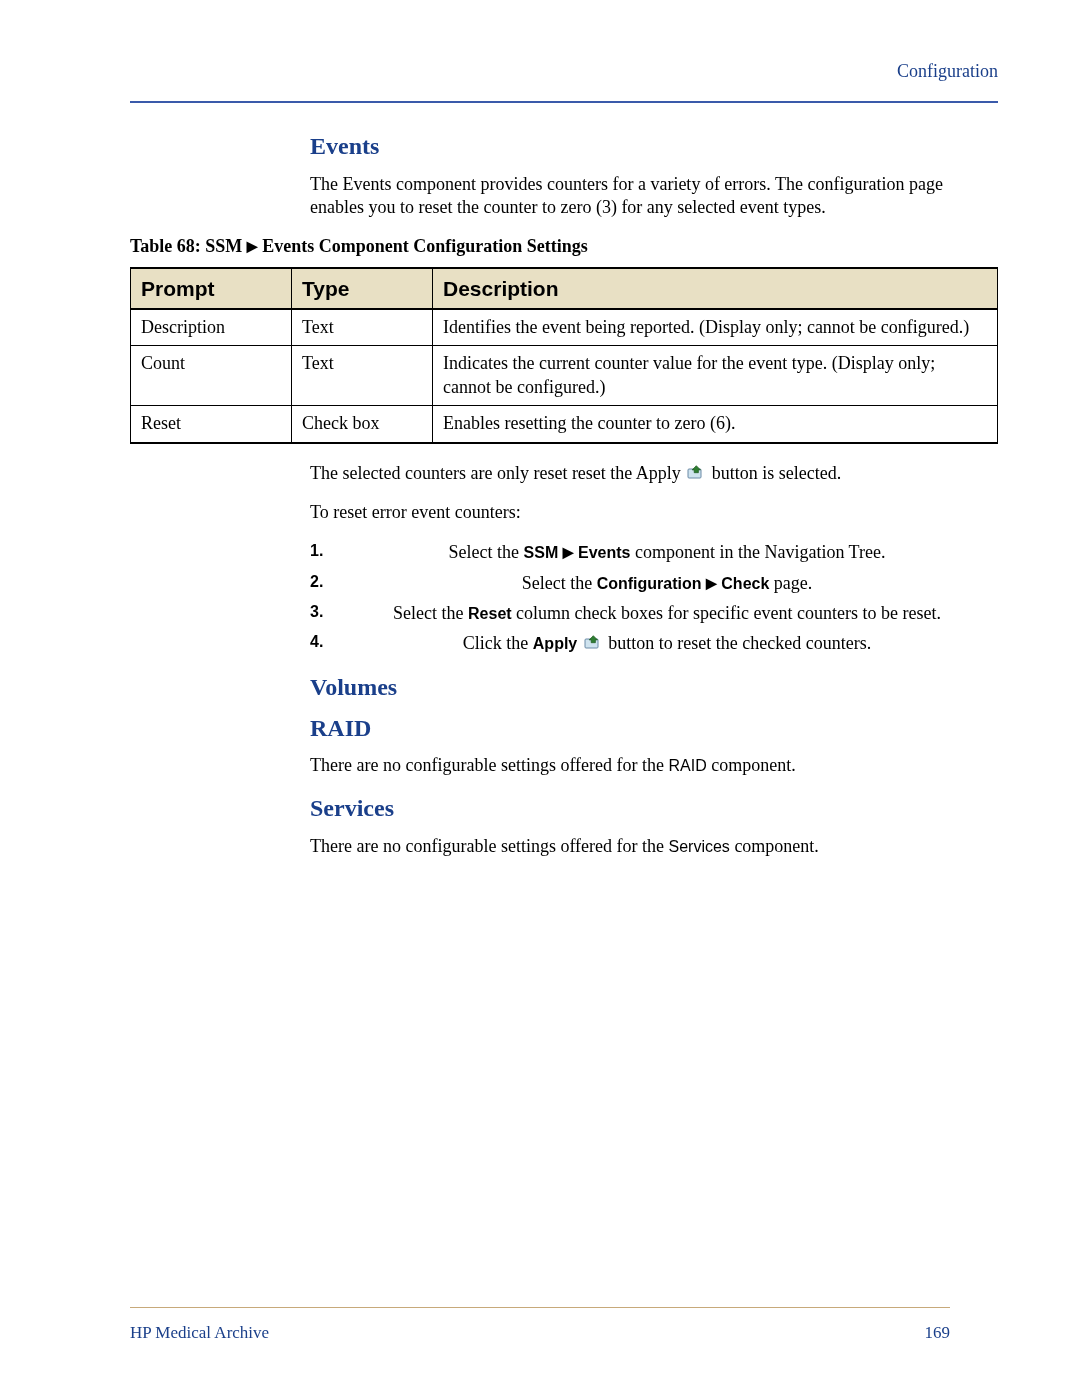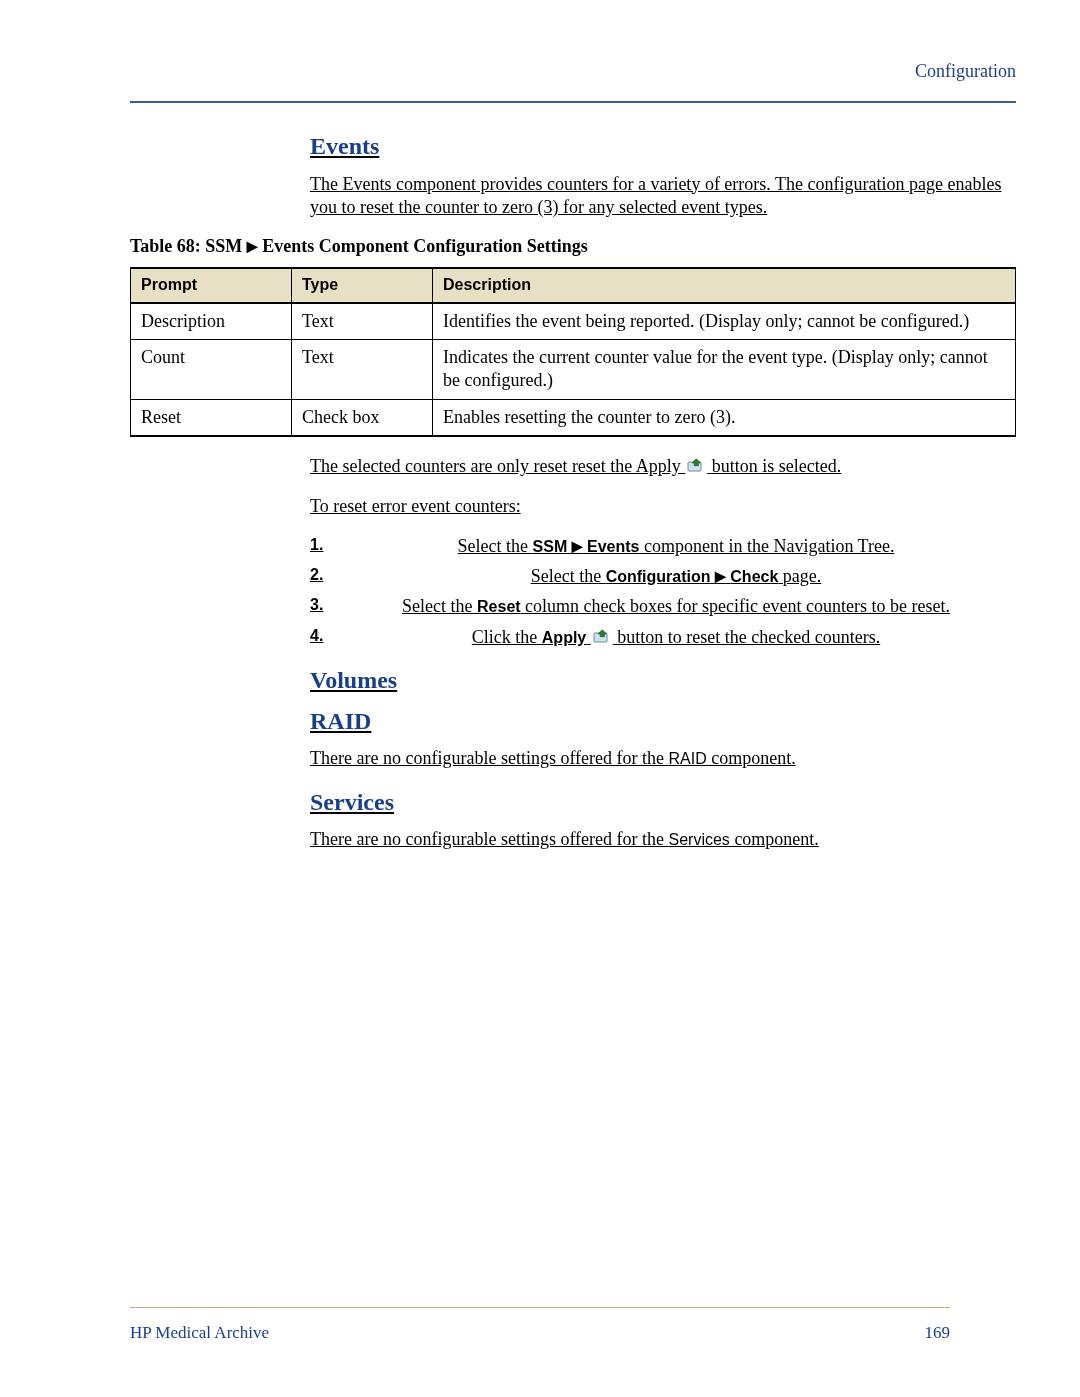--- a/index.html
+++ b/index.html
@@ -9,37 +9,36 @@
     background: #fff;
     color: #000;
     font-size: 18px;
     line-height: 1.3;
   }
   .page {
     width: 1080px;
     height: 1397px;
     position: relative;
     box-sizing: border-box;
-    padding: 60px 64px 0 130px;
+    padding: 60px 82px 0 130px;
   }
   .header-label {
     text-align: right;
     color: #1a3f8a;
     font-size: 18px;
     margin-bottom: 18px;
   }
   .hr-top {
     border: none;
     border-top: 2px solid #3a5aaa;
     margin: 0 0 28px 0;
   }
   .content-indent {
     margin-left: 180px;
     margin-right: 0;
-    text-decoration: underline;
   }
   h2 {
     color: #1a3f8a;
     font-weight: bold;
     font-size: 24px;
     margin: 0 0 10px 0;
   }
   .para {
     margin: 0 0 16px 0;
   }
@@ -51,21 +50,21 @@
     border-collapse: collapse;
     width: 100%;
     border-top: 2px solid #000;
     border-bottom: 2px solid #000;
     margin-bottom: 18px;
   }
   table.cfg th {
     background: #e8e0c4;
     text-align: left;
     font-family: Arial, Helvetica, sans-serif;
-    font-size: 16px;
+    font-size: 21px;
     font-weight: bold;
     padding: 6px 10px;
     border-left: 1px solid #000;
     border-right: 1px solid #000;
     border-bottom: 2px solid #000;
   }
   table.cfg td {
     padding: 6px 10px;
     border-left: 1px solid #000;
     border-right: 1px solid #000;
@@ -162,21 +161,21 @@
         <td>Identifies the event being reported. (Display only; cannot be configured.)</td>
       </tr>
       <tr>
         <td>Count</td>
         <td>Text</td>
         <td>Indicates the current counter value for the event type. (Display only; cannot be configured.)</td>
       </tr>
       <tr>
         <td>Reset</td>
         <td>Check box</td>
-        <td>Enables resetting the counter to zero (3).</td>
+        <td>Enables resetting the counter to zero (6).</td>
       </tr>
     </tbody>
   </table>
 
   <div class="content-indent">
     <p class="para">
       <span>The selected counters are only reset reset the Apply</span>
       <span class="apply-icon">
         <svg viewBox="0 0 18 16" width="18" height="16">
           <rect x="1" y="4" width="13" height="9" rx="1" fill="#cfe3ef" stroke="#6b8aa6"></rect>

